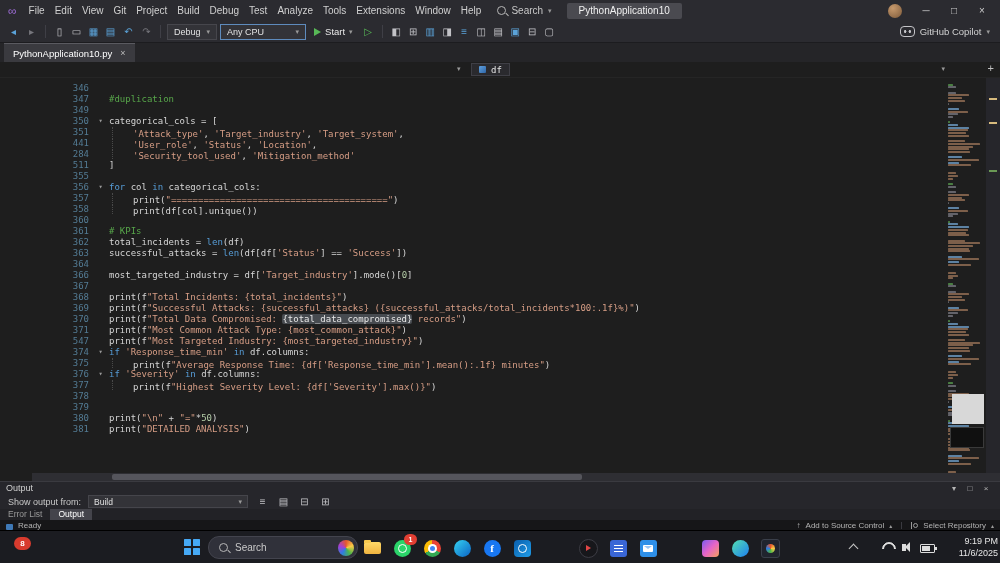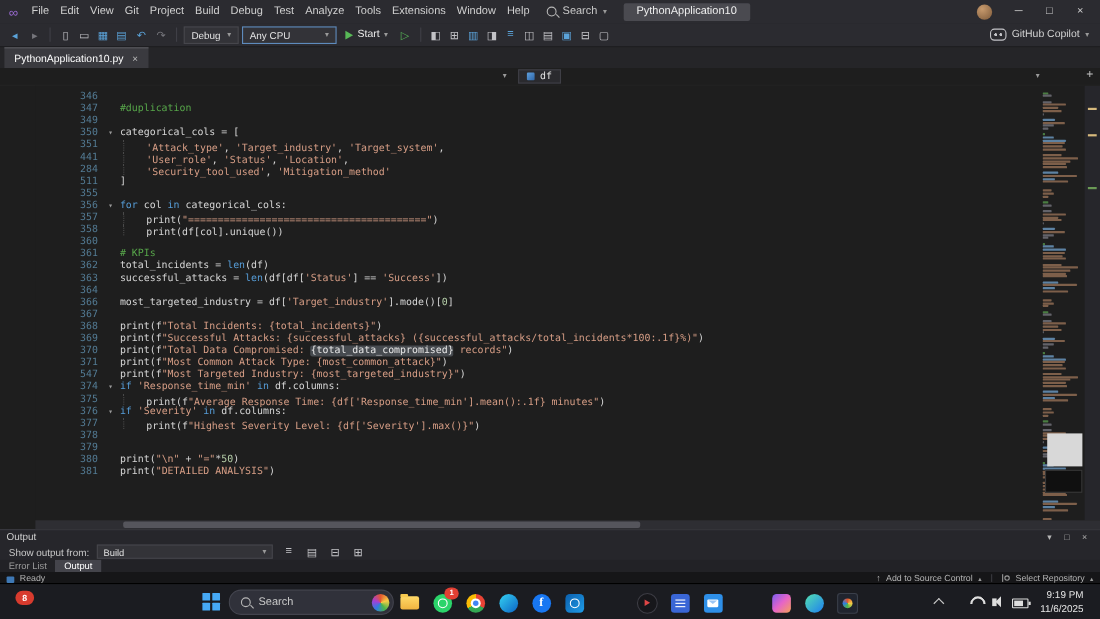--- a/index.html
+++ b/index.html
@@ -145,21 +145,21 @@
   .tray-chev{position:absolute;left:850px;top:14px;width:6px;height:6px;border-left:1.5px solid #c8c8c8;
              border-top:1.5px solid #c8c8c8;transform:rotate(45deg);}
   .t-wifi{position:absolute;left:882px;top:11px;width:10px;height:10px;border:2px solid #ddd;
           border-bottom-color:transparent;border-left-color:transparent;border-radius:50%;transform:rotate(-45deg);}
   .t-vol{position:absolute;left:902px;top:13px;width:4px;height:7px;background:#ddd;}
   .t-vol::before{content:"";position:absolute;left:3px;top:-2px;width:0;height:0;
                  border-top:5.5px solid transparent;border-bottom:5.5px solid transparent;border-right:5px solid #ddd;}
   .t-bat{position:absolute;left:920px;top:13px;width:13px;height:7px;border:1px solid #ddd;border-radius:1px;}
   .t-bat::before{content:"";position:absolute;left:1px;top:1px;bottom:1px;width:8px;background:#ddd;}
   .t-bat::after{content:"";position:absolute;right:-3px;top:1.5px;width:2px;height:3px;background:#ddd;}
-  .clock{position:absolute;right:15px;top:4px;text-align:right;color:#e6e6e6;font-size:9px;line-height:12px;}
+  .clock{position:absolute;right:2px;top:4px;text-align:right;color:#e6e6e6;font-size:9px;line-height:12px;}
 </style>
 </head>
 <body>
 
 <div class="app">
 
   <div class="titlebar">
     <span class="vslogo">∞</span>
     <div class="menubar" style="display:flex">
         <span class="menu-item">File</span>

